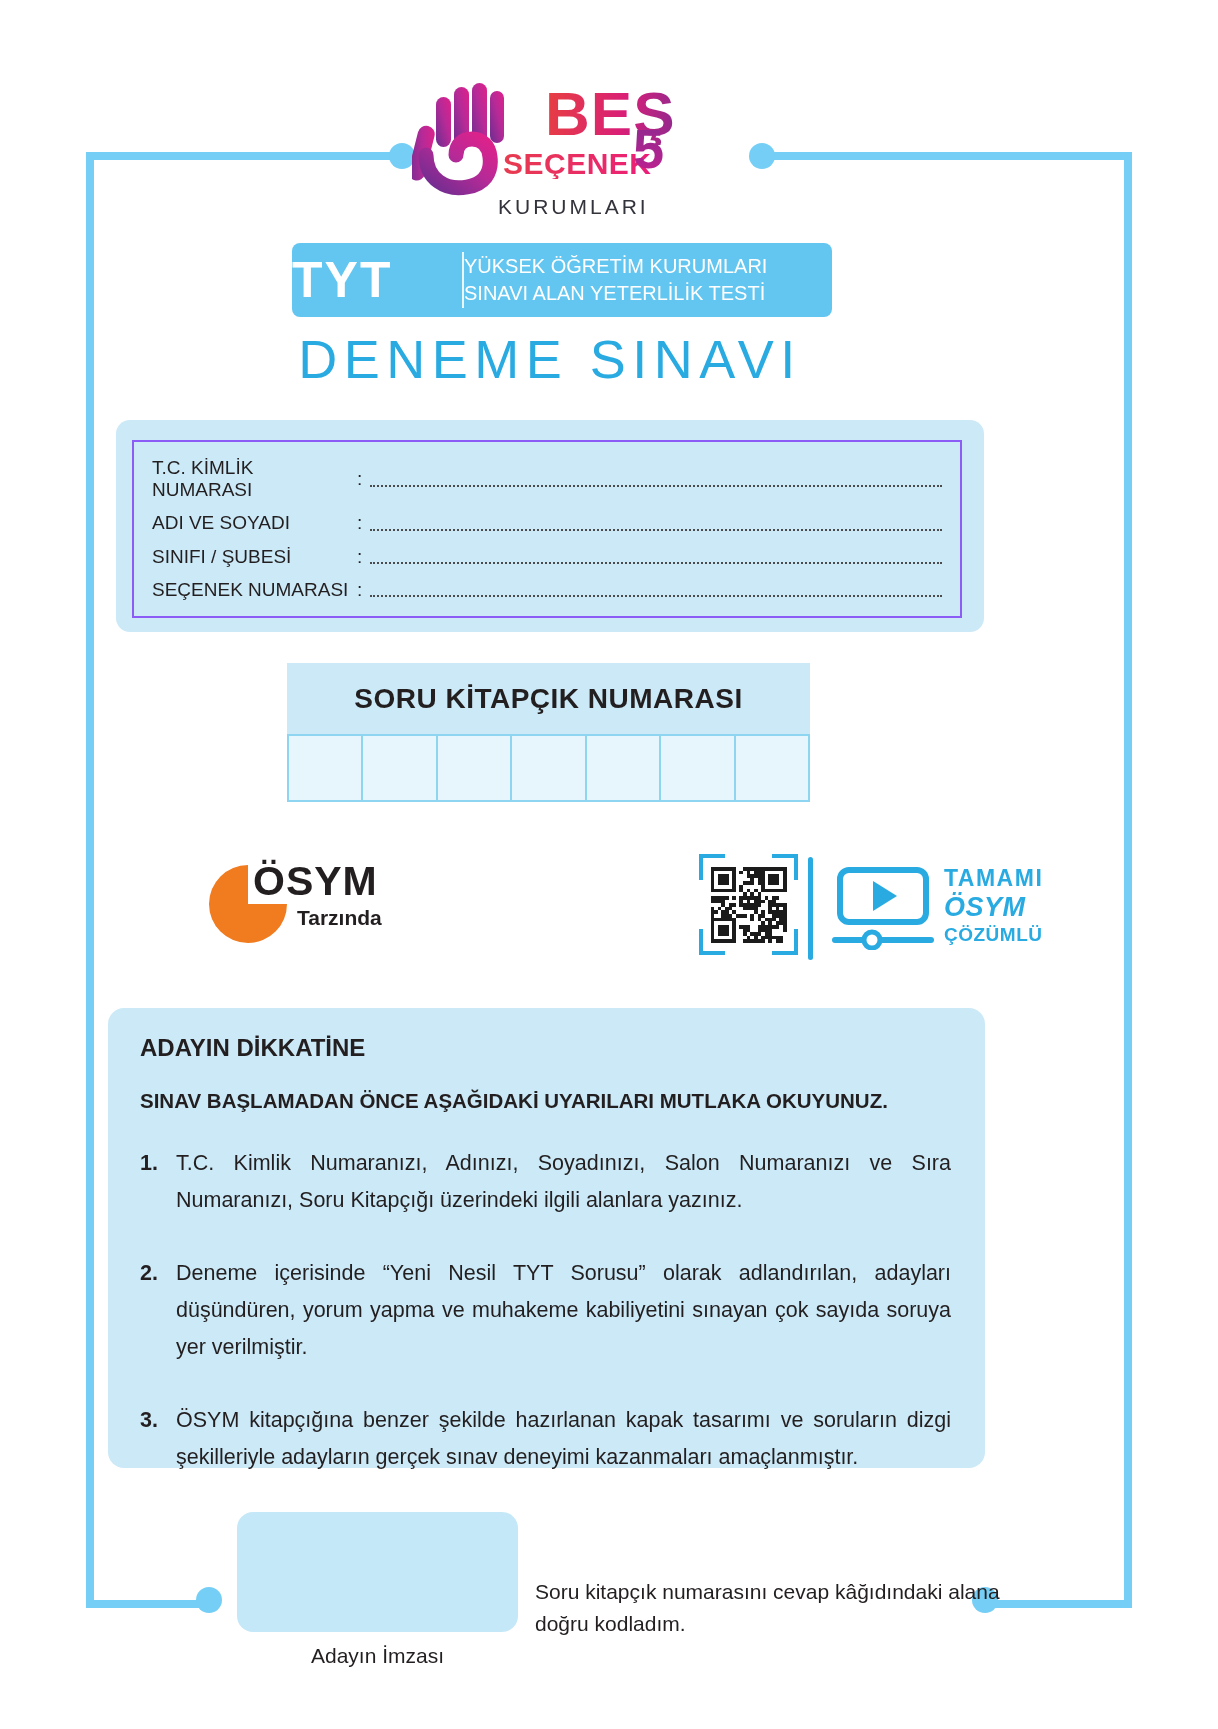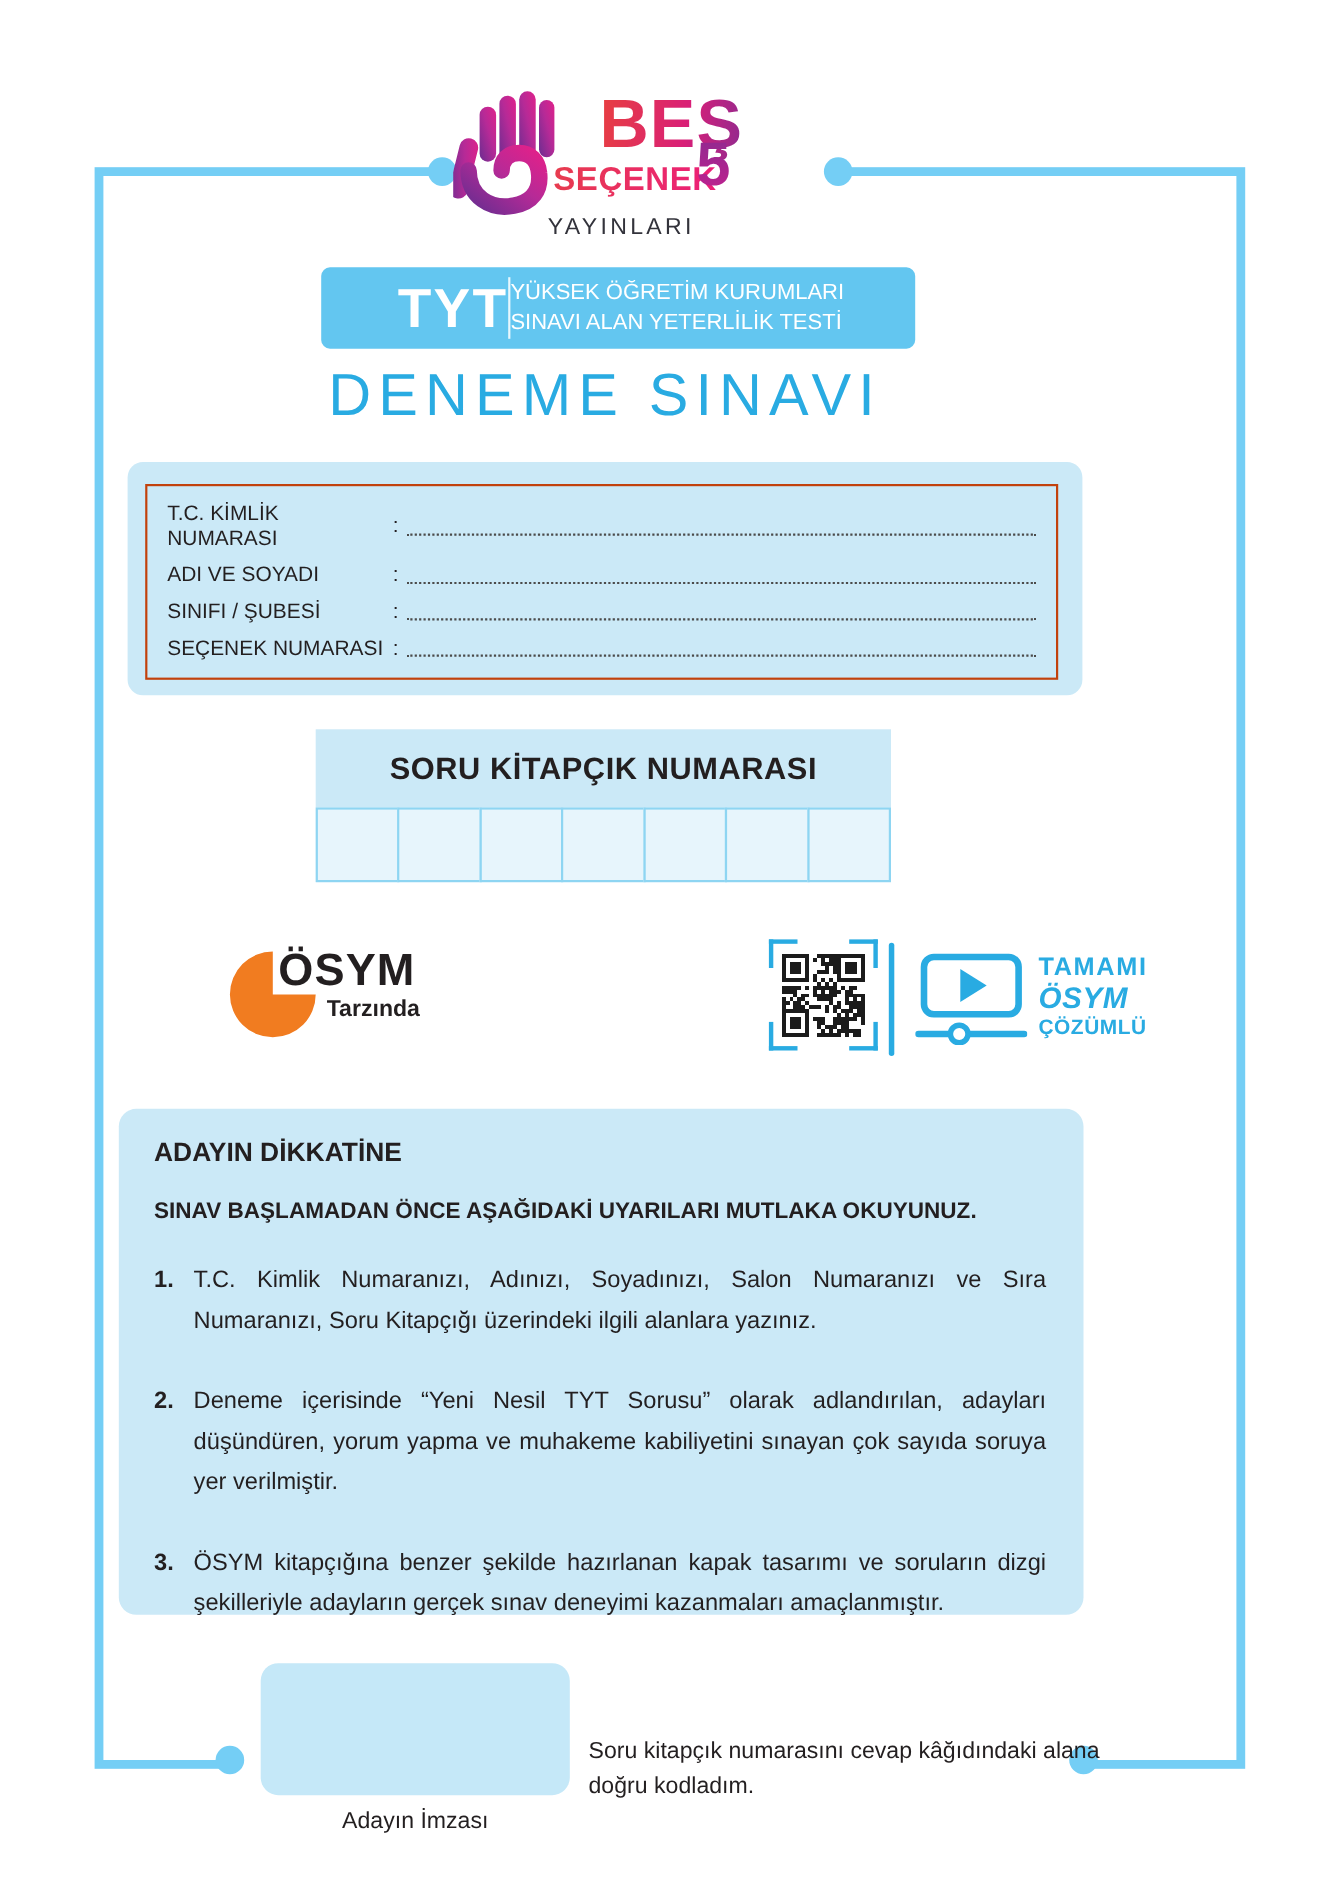--- a/index.html
+++ b/index.html
@@ -26,29 +26,29 @@
          -webkit-background-clip:text;background-clip:text;color:transparent;}
     .five{background:linear-gradient(180deg,#8E2A90 0%,#C0218F 100%);
          -webkit-background-clip:text;background-clip:text;color:transparent;}
   }
   .yayinlari{left:498px;top:195px;font-size:21px;letter-spacing:3px;color:#33333B;}
   .hand{left:412px;top:80px;}
 
   
   .tyt-badge{left:292px;top:243px;width:540px;height:74px;background:#63C6F0;border-radius:8px;
              display:flex;align-items:center;}
-  .tyt-label{width:170px;text-align:right;font-size:50px;font-weight:bold;color:#fff;letter-spacing:2px;}
+  .tyt-label{width:170px;text-align:left;font-size:50px;font-weight:bold;color:#fff;letter-spacing:2px;}
   .tyt-divider{width:2px;height:56px;background:rgba(255,255,255,.85);}
   .tyt-sub{font-size:20px;color:#fff;line-height:1.35;}
   .main-title{left:210px;top:328px;width:680px;text-align:center;font-size:54px;color:#29ABE2;
               letter-spacing:.12em;font-weight:400;white-space:nowrap;}
 
   
   .form-panel{left:116px;top:420px;width:868px;height:212px;background:#CBE9F7;border-radius:14px;}
-  .form-inner{position:absolute;left:16px;top:20px;right:22px;bottom:14px;border:2px solid #c2410c;
+  .form-inner{position:absolute;left:16px;top:20px;right:22px;bottom:14px;border:2px solid #8b5cf6;
               display:flex;flex-direction:column;justify-content:space-evenly;padding:4px 18px;}
   .form-row{display:flex;align-items:center;font-size:19px;color:#231F20;}
   .flabel{width:205px;flex:0 0 205px;}
   .colon{margin-right:8px;}
   .dotline{flex:1;border-bottom:2px dotted #4b4b4b;height:13px;}
 
   
   .booklet{left:287px;top:663px;width:523px;}
   .booklet-header{height:71px;background:#CBE9F7;display:flex;align-items:center;justify-content:center;
                   font-size:28px;font-weight:bold;letter-spacing:.5px;color:#231F20;}
@@ -120,21 +120,21 @@
         <rect x="42" y="6" width="15" height="60" rx="7.5"></rect>
         <rect x="60" y="2" width="15" height="64" rx="7.5"></rect>
         <rect x="78" y="10" width="14" height="52" rx="7"></rect>
       </g>
       <path d="M14 74 C14 98 34 110 55 106 C72 103 80 92 78 76 C77 65 70 58 60 58 C50 58 44 64 44 74" fill="none" stroke="url(#hg)" stroke-width="15" stroke-linecap="round"></path>
     </svg>
   </div>
   <div class="abs grad-text bes">BEŞ</div>
   <div class="abs grad-text secenek">SEÇENEK</div>
   <div class="abs grad-text five">5</div>
-  <div class="abs yayinlari">YAYINLARI</div>
+  <div class="abs yayinlari">KURUMLARI</div>
 
   <div class="abs tyt-badge">
     <div class="tyt-label">TYT</div>
     <div class="tyt-divider"></div>
     <div class="tyt-sub">
       <div>YÜKSEK ÖĞRETİM KURUMLARI</div>
       <div>SINAVI ALAN YETERLİLİK TESTİ</div>
     </div>
   </div>
 

